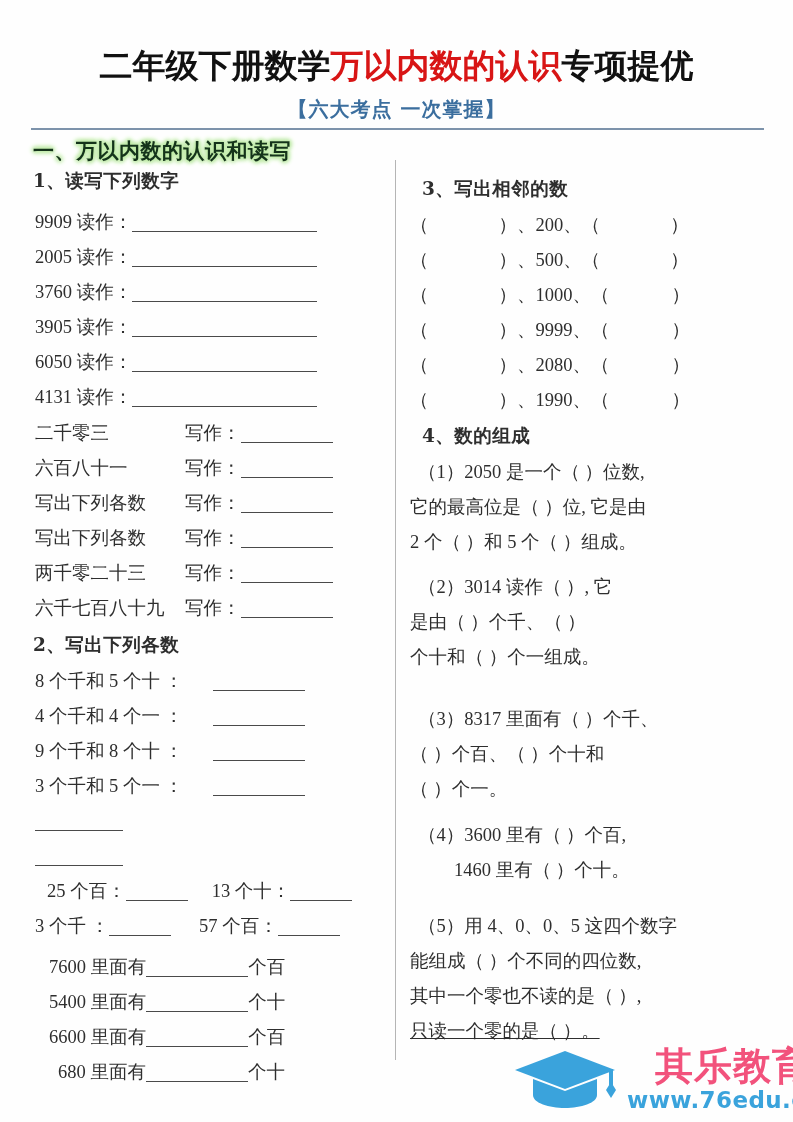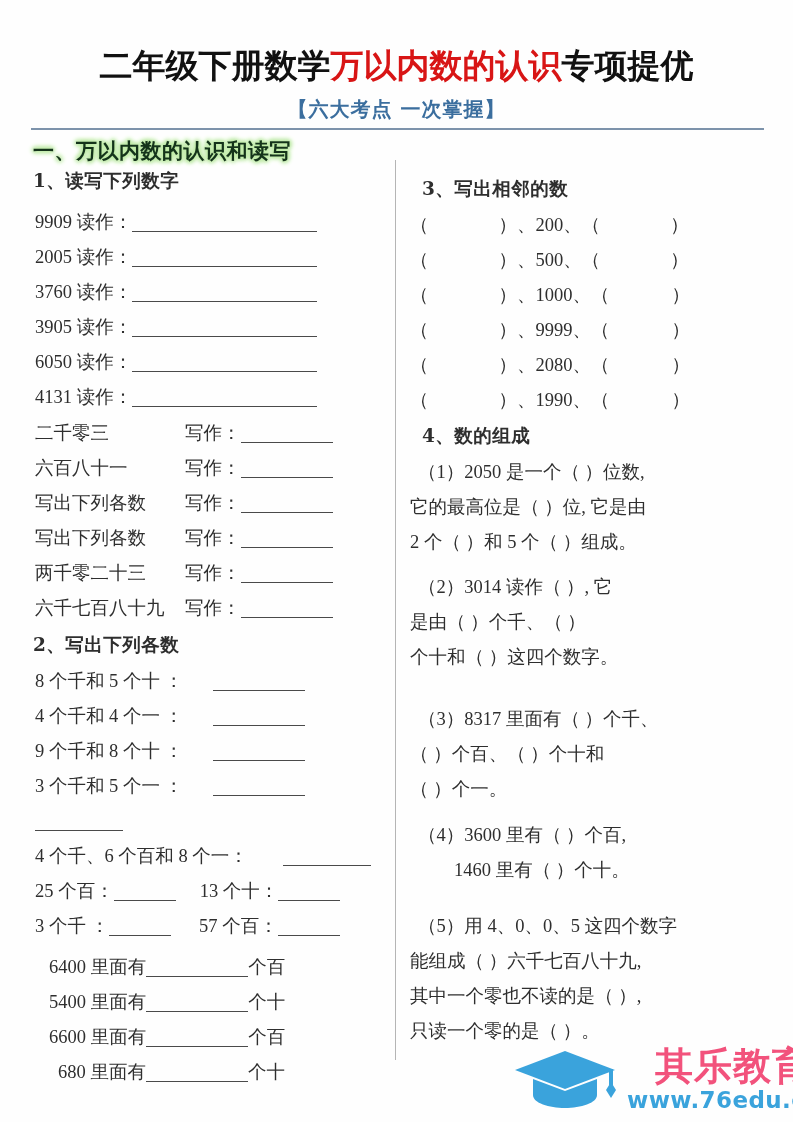--- a/index.html
+++ b/index.html
@@ -232,32 +232,32 @@
     <div class="row" style="top:742px; left:2px;">
       <span class="rowtxt" style="display:inline-block;width:178px">9 个千和 8 个十 ：</span><span class="blank" style="width:92px"></span>
     </div>
     <div class="row" style="top:777px; left:2px;">
       <span class="rowtxt" style="display:inline-block;width:178px">3 个千和 5 个一 ：</span><span class="blank" style="width:92px"></span>
     </div>
     <div class="row" style="top:812px; left:2px;">
       <span class="blank" style="width:88px"></span>
     </div>
     <div class="row" style="top:847px; left:2px;">
-      <span class="rowtxt" style="display:inline-block;width:248px">4 个千、6 个百和 8 个一：</span><span class="blank" style="width:88px"></span>
-    </div>
-
-    <div class="row" style="top:882px; left:2px;text-align:right;">
+      <span class="blank" style="width:88px"></span>
+    </div>
+
+    <div class="row" style="top:882px; left:14px;text-align:right;">
       <span class="rowtxt">25 个百：</span><span class="blank" style="width:62px"></span><span class="gap" style="width:24px"></span><span class="rowtxt">13 个十：</span><span class="blank" style="width:62px"></span>
     </div>
     <div class="row" style="top:917px; left:2px;">
       <span class="rowtxt">3 个千 ：</span><span class="blank" style="width:62px"></span><span class="gap" style="width:28px"></span><span class="rowtxt">57 个百：</span><span class="blank" style="width:62px"></span>
     </div>
 
     <div class="row" style="top:958px; left:16px;">
-      <span class="rowtxt">6400</span>
+      <span class="rowtxt">7600</span>
       <span class="rowtxt">里面有</span><span class="blank" style="width:102px"></span><span class="rowtxt">个百</span>
     </div>
     <div class="row" style="top:993px; left:16px;">
       <span class="rowtxt">5400</span>
       <span class="rowtxt">里面有</span><span class="blank" style="width:102px"></span><span class="rowtxt">个十</span>
     </div>
     <div class="row" style="top:1028px; left:16px;">
       <span class="rowtxt">6600</span>
       <span class="rowtxt">里面有</span><span class="blank" style="width:102px"></span><span class="rowtxt">个百</span>
     </div>
@@ -291,33 +291,33 @@
     </div>
 
     <div class="row sub-head" style="top:427px; left:12px;">4、数的组成</div>
 
     <div class="row" style="top:463px; left:8px;text-align:right;">（1）2050 是一个（     ）位数,</div>
     <div class="row" style="top:498px; left:0;">它的最高位是（     ）位, 它是由</div>
     <div class="row" style="top:533px; left:0;">2 个（     ）和 5 个（     ）组成。</div>
 
     <div class="row" style="top:578px; left:8px;">（2）3014 读作（      ）, 它</div>
     <div class="row" style="top:613px; left:0;">是由（     ）个千、（     ）</div>
-    <div class="row" style="top:648px; left:0;">个十和（   ）这四个数字。</div>
+    <div class="row" style="top:648px; left:0;">个十和（   ）个一组成。</div>
 
     <div class="row" style="top:710px; left:8px;">（3）8317 里面有（     ）个千、</div>
     <div class="row" style="top:745px; left:0;">（   ）个百、（     ）个十和</div>
     <div class="row" style="top:780px; left:0;">（   ）个一。</div>
 
     <div class="row" style="top:826px; left:8px;">（4）3600 里有（     ）个百,</div>
     <div class="row" style="top:861px; left:44px;">1460 里有（     ）个十。</div>
 
     <div class="row" style="top:917px; left:8px;">（5）用 4、0、0、5 这四个数字</div>
-    <div class="row" style="top:952px; left:0;">能组成（     ）六千七百八十九,</div>
+    <div class="row" style="top:952px; left:0;">能组成（     ）个不同的四位数,</div>
     <div class="row" style="top:987px; left:0;">其中一个零也不读的是（      ）,</div>
-    <div class="row" style="top:1022px; left:0;">只读一个零的是（     ）。</div>
+    <div class="row" style="top:1022px; left:0;text-decoration:underline;">只读一个零的是（     ）。</div>
   </div>
 
   <div class="logo">
     <svg class="cap" viewBox="0 0 104 62">
       <polygon points="52,2 102,21 52,40 2,21" fill="#3aa3dc"></polygon>
       <path d="M20,30 L20,46 C20,54 36,59 52,59 C68,59 84,54 84,46 L84,30 L52,42 Z" fill="#3aa3dc"></path>
       <rect x="96" y="20" width="4" height="16" fill="#3aa3dc"></rect>
       <polygon points="98,33 103,41 98,49 93,41" fill="#3aa3dc"></polygon>
     </svg>
     <div class="logo-cn">其乐教育</div>

